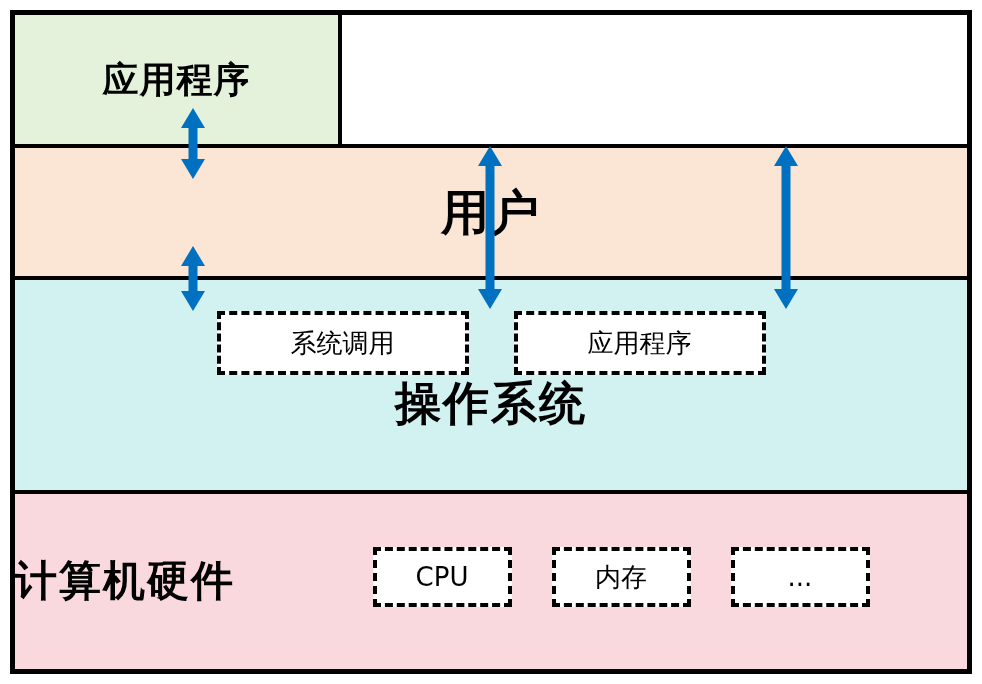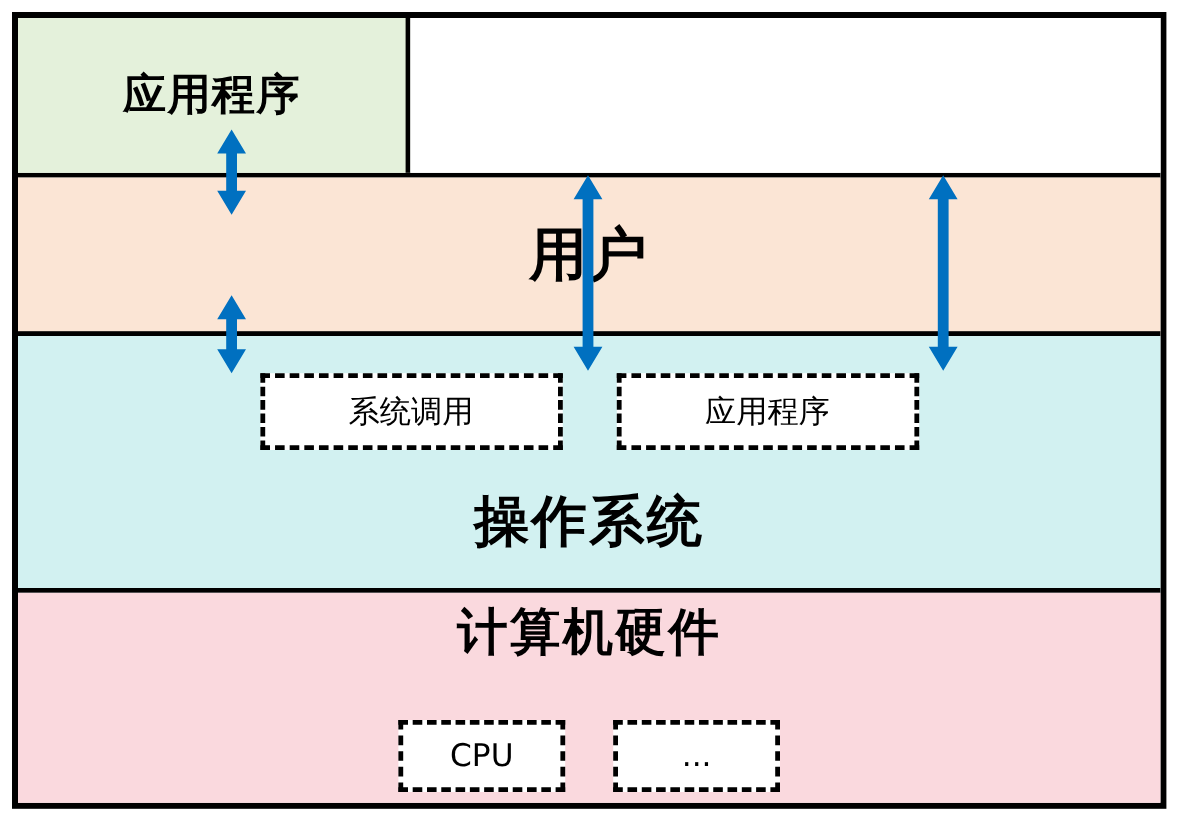--- a/index.html
+++ b/index.html
@@ -50,32 +50,31 @@
     background: var(--os-bg, #D2F1F1);
     border-bottom: 4px solid var(--border, #000);
     display: flex;
     flex-direction: column;
     align-items: center;
   }
   .band-hw {
     flex: 1;
     background: var(--hardware-bg, #FAD9DE);
     display: flex;
-    flex-direction: column;
     align-items: center;
     gap: 40px;
   }
   .title { font-weight: bold; line-height: 1.1; white-space: nowrap; }
   .title-user { font-size: 48px; letter-spacing: 2px; }
   .title-app  { font-size: 36px; letter-spacing: 1px; }
   .title-os   { font-size: 46px; letter-spacing: 2px; }
   .title-hw   { font-size: 42px; letter-spacing: 2px; }
   .os-title-area, .hw-title-area {
     flex: 1;
-    display: flex; align-items: center; justify-content: center;
+    display: flex; align-items: flex-start; justify-content: center;
   }
   .dashed-row {
     display: flex;
     justify-content: center;
     align-items: center;
   }
   .os-row {
     margin-top: 28px;
     height: 70px;
     gap: 45px;
@@ -138,20 +137,23 @@
 
     <div class="band band-hw">
       <div class="hw-title-area">
         <div class="title title-hw">计算机硬件</div>
       </div>
       <div class="dashed-row hw-row">
         <div class="dashed-box hw-box">
           <span>CPU</span>
         </div>
         <div class="dashed-box hw-box">
+          <span>内存</span>
+        </div>
+        <div class="dashed-box hw-box">
           <span>...</span>
         </div>
       </div>
     </div>
 
   </div>
 
   <svg class="arrows" viewBox="0 0 982 684" xmlns="http://www.w3.org/2000/svg">
     <path d="M193 108 L181 128 L188.5 128 L188.5 159 L181 159 L193 179 L205 159 L197.5 159 L197.5 128 L205 128 Z"></path>
     <path d="M193 246 L181 266 L188.5 266 L188.5 291 L181 291 L193 311 L205 291 L197.5 291 L197.5 266 L205 266 Z"></path>

